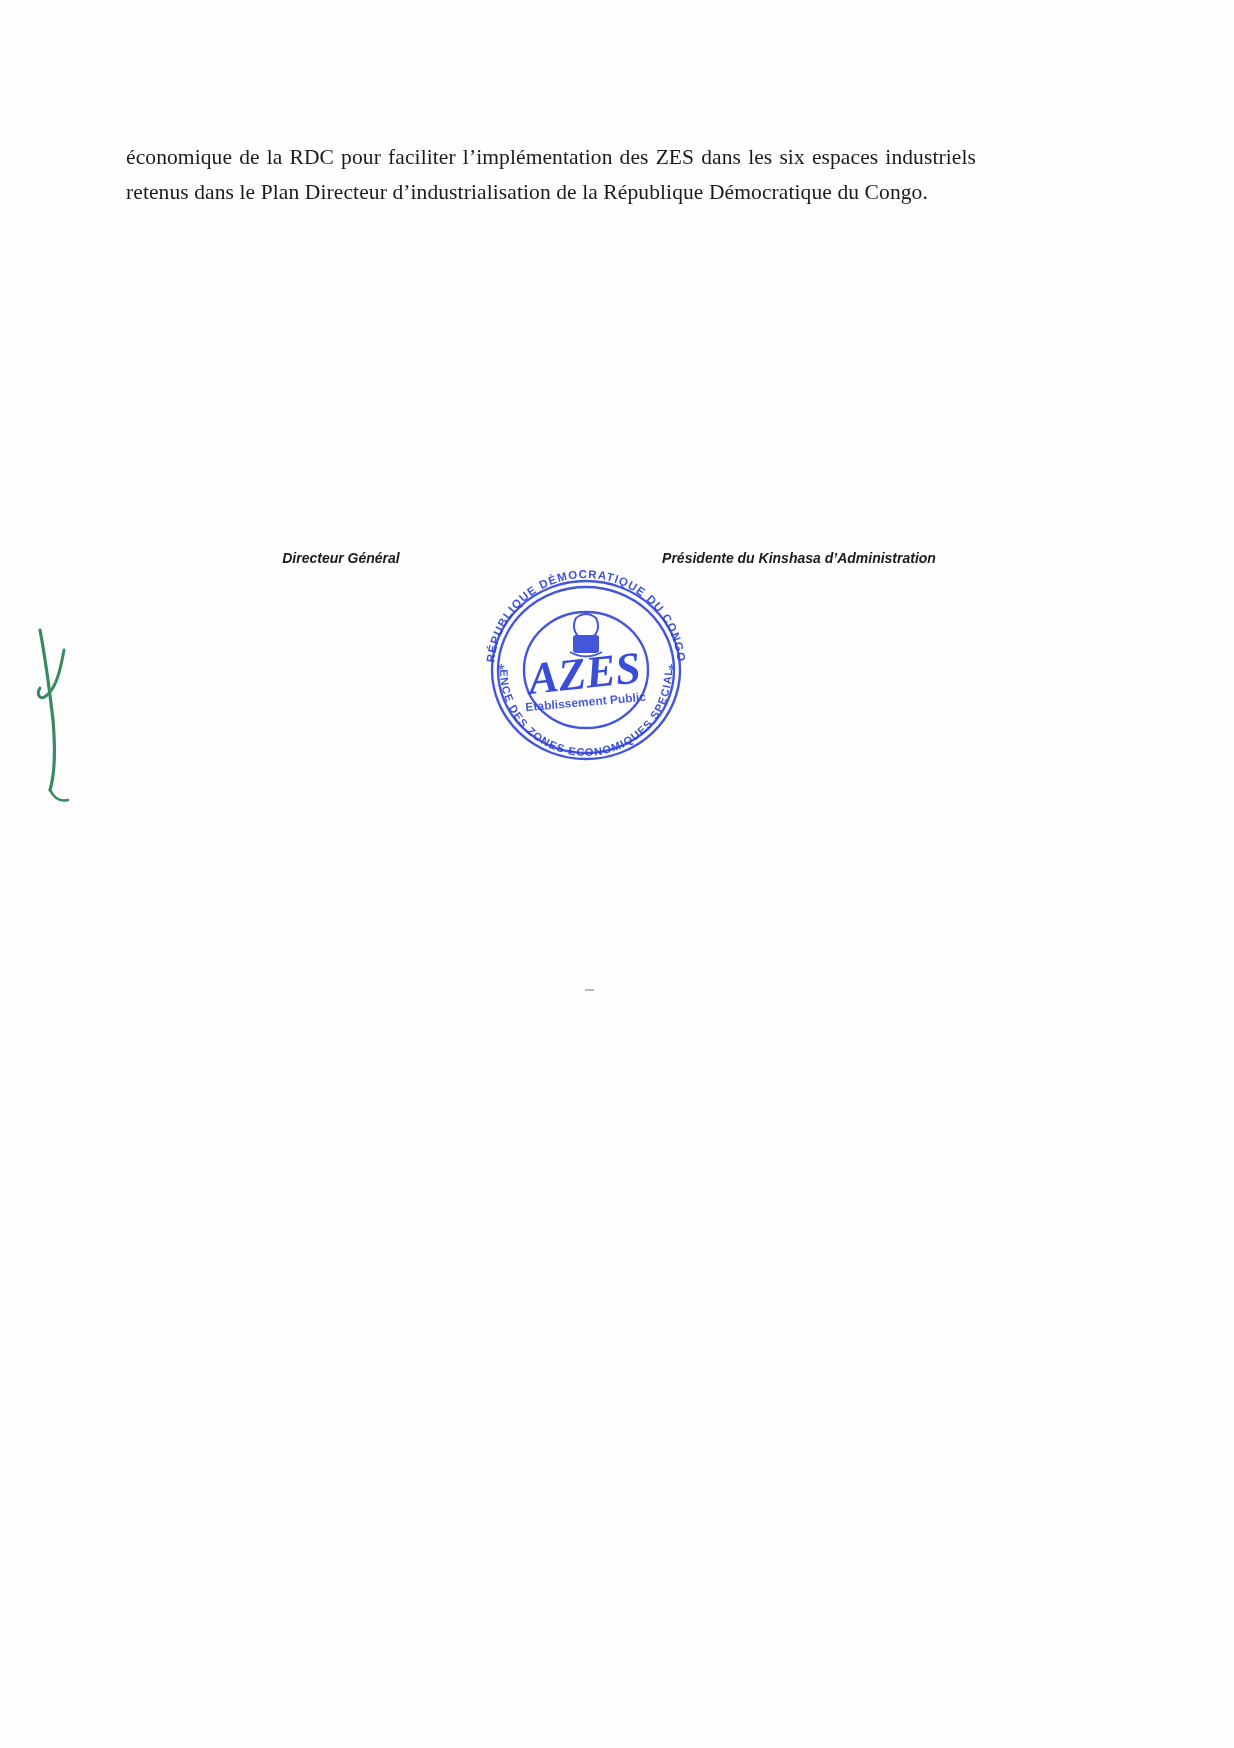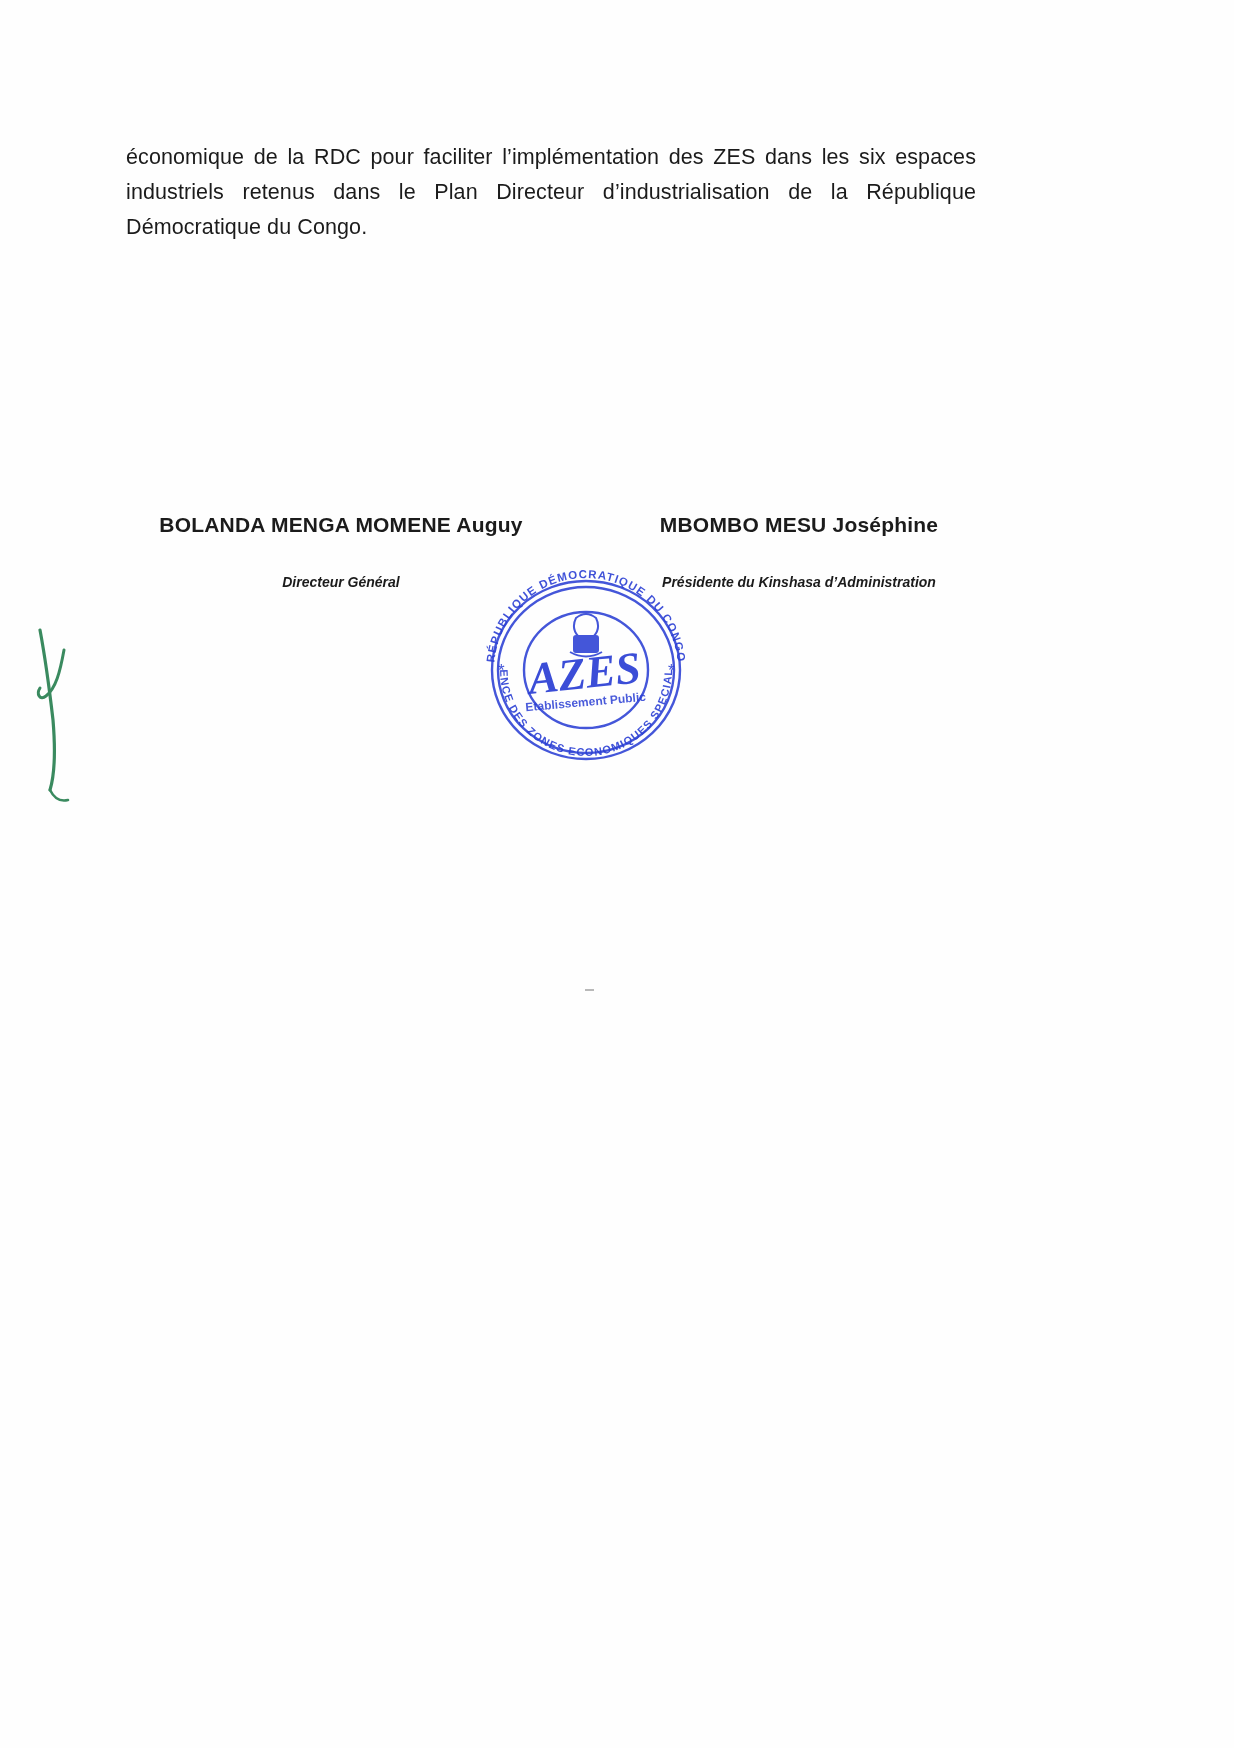--- a/index.html
+++ b/index.html
@@ -26,20 +26,21 @@
     top: 140px;
     width: 850px;
   }
   .para {
     font-size: 21.5px;
     line-height: 1.62;
     text-align: justify;
     text-justify: inter-word;
     margin: 0 0 22px 0;
     letter-spacing: 0.1px;
+    font-family: Liberation Serif, serif;
   }
   .para:last-child { margin-bottom: 0; }
 
   .date-line {
     position: absolute;
     left: 126px;
     top: 455px;
     width: 894px;
     text-align: center;
     font-size: 21.5px;
@@ -111,25 +112,23 @@
 
 <div class="page">
 
   <div class="content">
     <p class="para">économique de la RDC pour faciliter  l’implémentation des ZES dans les six espaces industriels retenus dans le Plan Directeur d’industrialisation de la République Démocratique du Congo.</p>
   </div>
 
 
   <div class="signature-row">
     <div class="sig-block sig-left">
-      <div class="sig-name">BOLANDA MENGA MOMENE Auguy</div>
       <div class="sig-title">Directeur Général</div>
     </div>
     <div class="sig-block sig-right">
-      <div class="sig-name">MBOMBO MESU Joséphine</div>
       <div class="sig-title">Présidente du Kinshasa d’Administration</div>
     </div>
   </div>
 
   <div class="stamp">
     <svg viewBox="0 0 232 215" xmlns="http://www.w3.org/2000/svg">
       <defs>
         <path id="arcTop" d="M 24,110 A 92,92 0 0 1 208,110"></path>
         <path id="arcBottom" d="M 30,110 A 86,86 0 0 0 202,110"></path>
       </defs>

